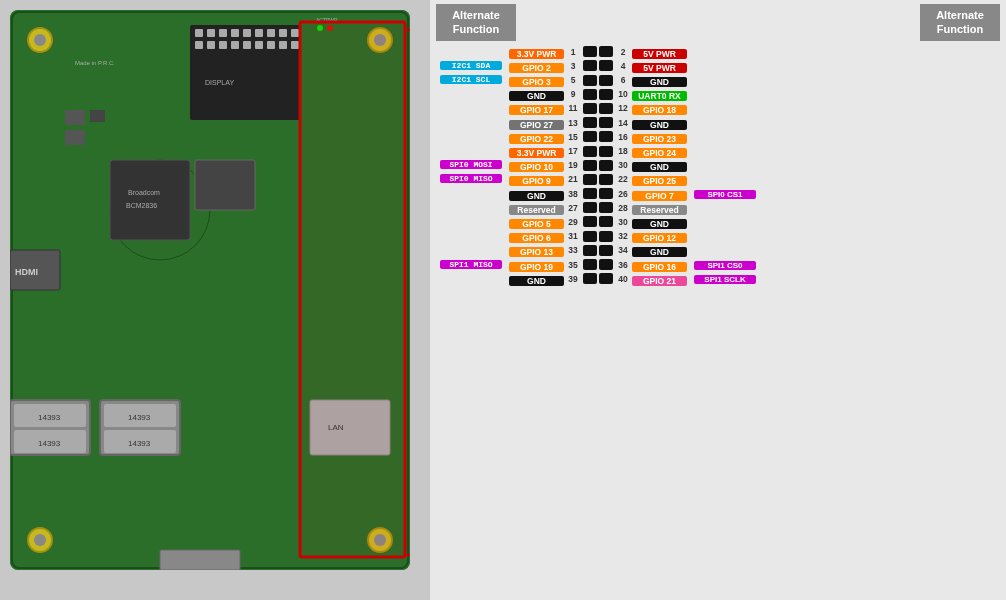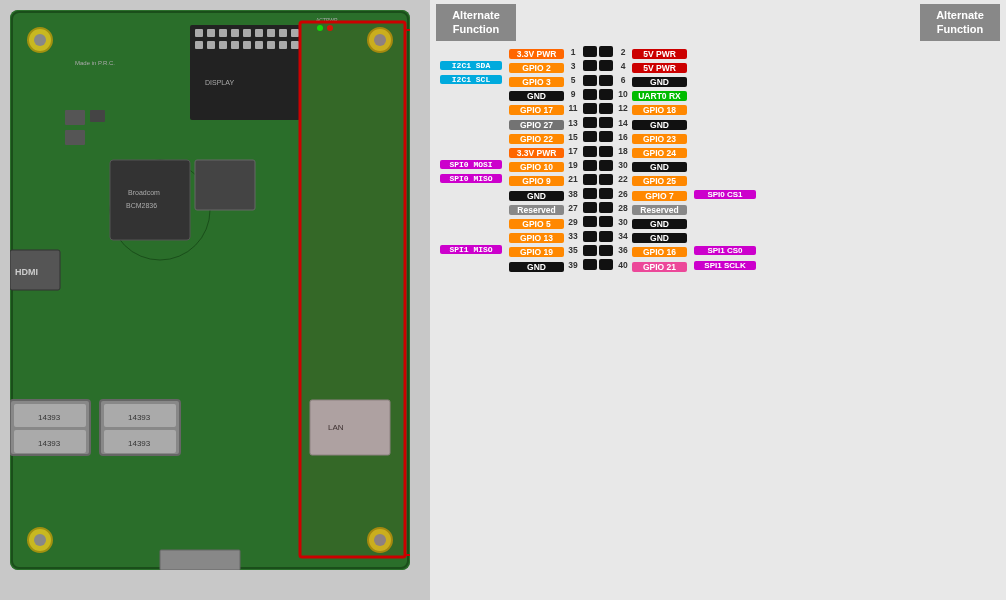--- a/index.html
+++ b/index.html
@@ -477,20 +477,38 @@
     </div>
     <div class="right-alt">
       <span style="display:inline-block;width:65px;height:10px;"></span>
     </div>
   </div>
           <div class="row-item">
     <div class="left-alt">
       <span style="display:inline-block;width:65px;height:10px;"></span>
     </div>
     <div class="left-pin-label">
+      <span class="lbl" style="background:#ff8800;min-width:55px;text-align:center;">GPIO 6</span>
+    </div>
+    <div class="left-num">31</div>
+    <div class="center-pin"></div>
+    <div class="center-pin"></div>
+    <div class="right-num">32</div>
+    <div class="right-pin-label">
+      <span class="lbl" style="background:#ff8800;min-width:55px;text-align:center;">GPIO 12</span>
+    </div>
+    <div class="right-alt">
+      <span style="display:inline-block;width:65px;height:10px;"></span>
+    </div>
+  </div>
+          <div class="row-item">
+    <div class="left-alt">
+      <span style="display:inline-block;width:65px;height:10px;"></span>
+    </div>
+    <div class="left-pin-label">
       <span class="lbl" style="background:#ff8800;min-width:55px;text-align:center;">GPIO 13</span>
     </div>
     <div class="left-num">33</div>
     <div class="center-pin"></div>
     <div class="center-pin"></div>
     <div class="right-num">34</div>
     <div class="right-pin-label">
       <span class="lbl" style="background:#111111;min-width:55px;text-align:center;">GND</span>
     </div>
     <div class="right-alt">

